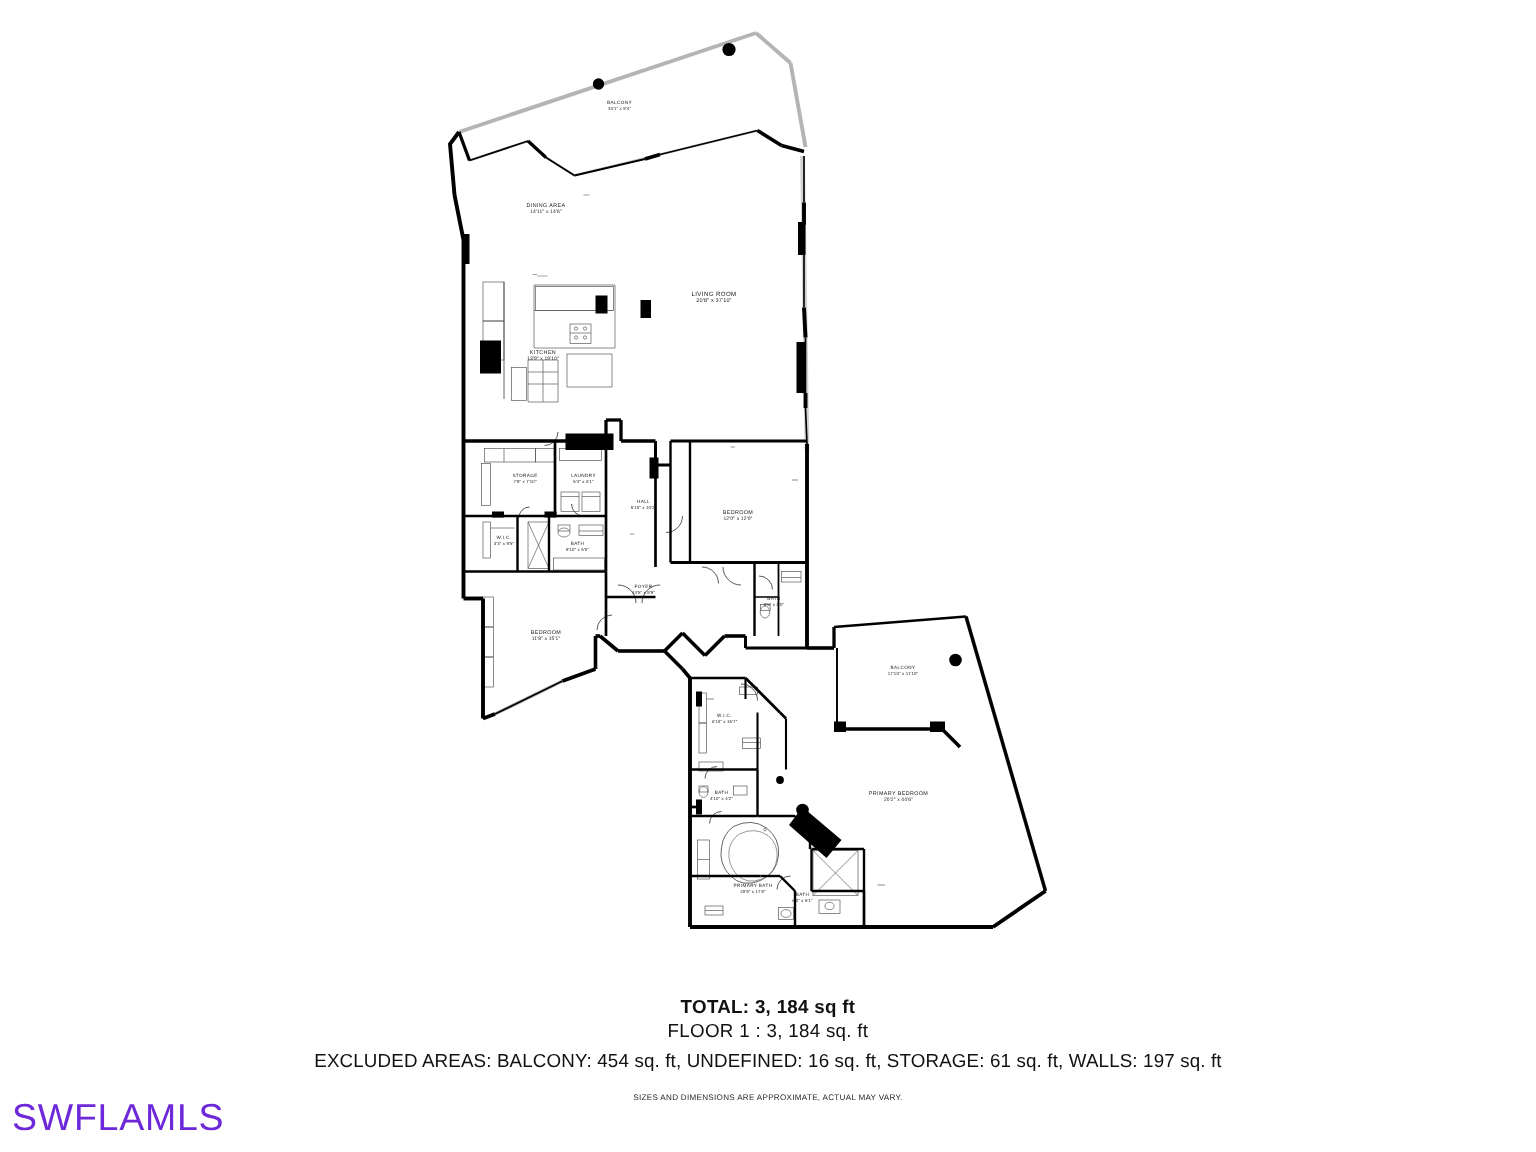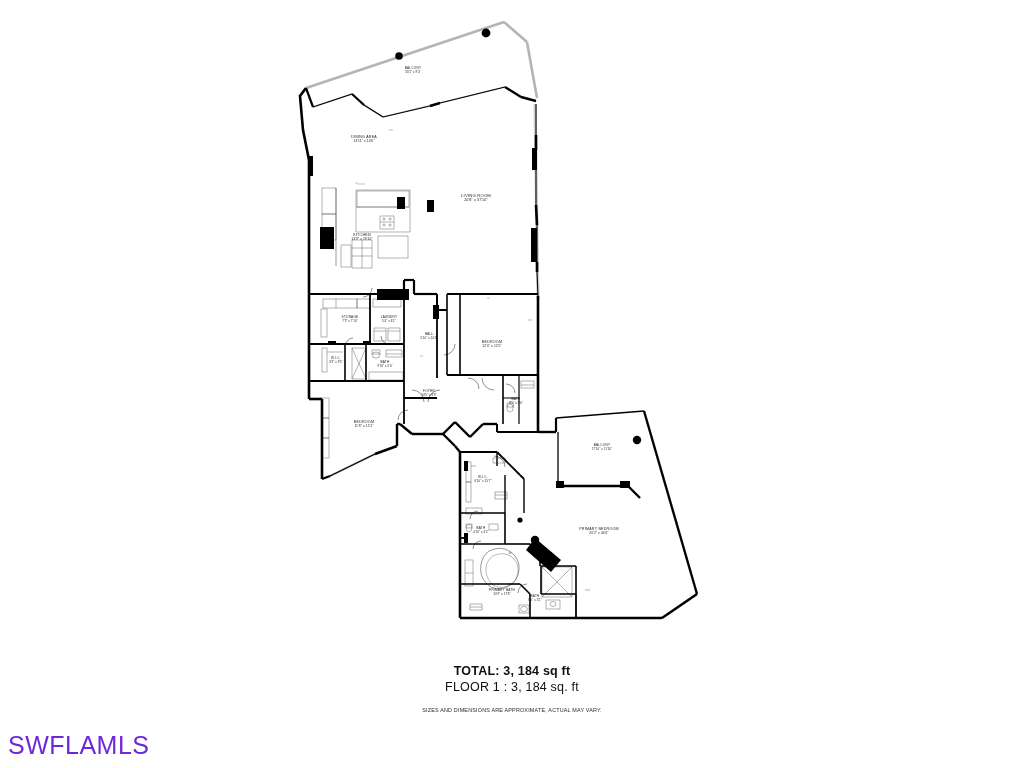--- a/index.html
+++ b/index.html
@@ -497,16 +497,17 @@
 
   <div class="room-label rl-sm" style="left:535px; top:599px;">
     <span class="rl-name">BATH</span>
     <span class="rl-dim">6'0" x 5'1"</span>
   </div>
 </div>
 
 <div id="summary">
   <div class="total-line">TOTAL:  3, 184 sq ft</div>
   <div class="floor-line">FLOOR 1 : 3, 184  sq. ft</div>
+  <div class="excluded-line">EXCLUDED AREAS: BALCONY: 454 sq. ft, UNDEFINED: 16 sq. ft, STORAGE: 61 sq. ft, WALLS: 197 sq. ft</div>
   <div class="disclaimer">SIZES AND DIMENSIONS ARE APPROXIMATE, ACTUAL MAY VARY.</div>
 </div>
 
 <div id="watermark">SWFLAMLS</div>
 
 </body></html>

